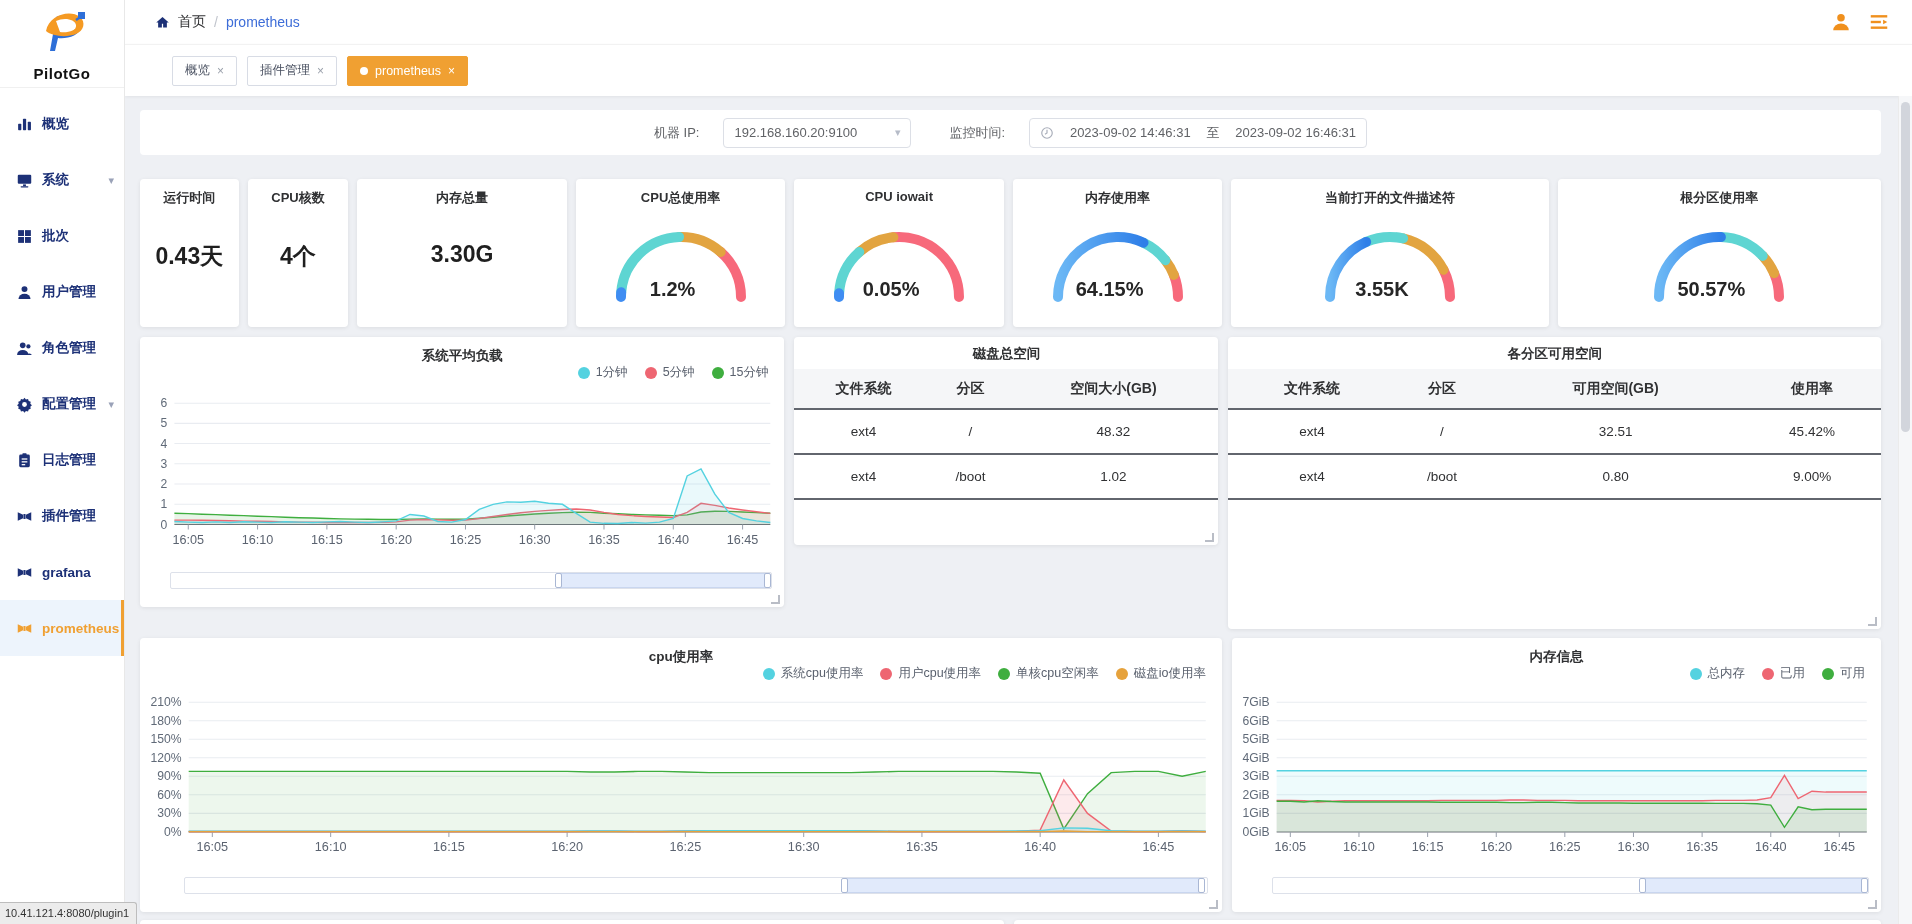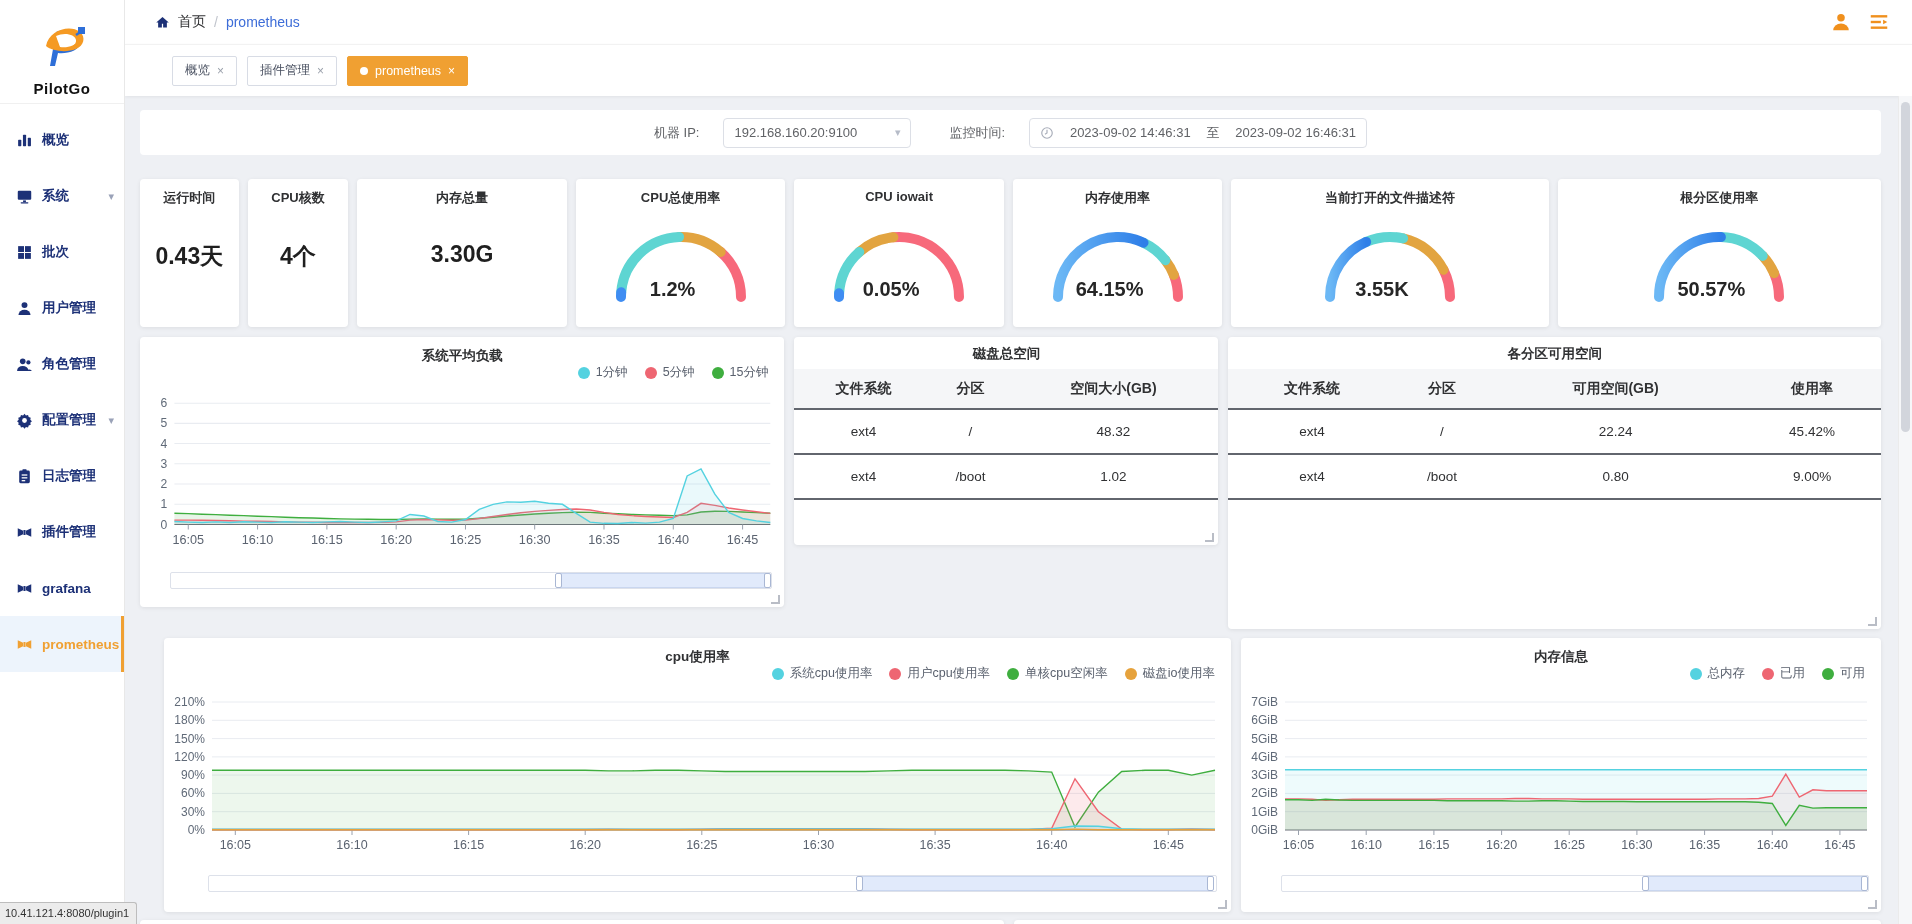--- a/index.html
+++ b/index.html
@@ -1,21 +1,21 @@
 <!DOCTYPE html>
 <html><head>
 <meta charset="utf-8">
 <style>
   html,body{margin:0;padding:0;width:1912px;height:924px;overflow:hidden;
     font-family:"Liberation Sans","DejaVu Sans",sans-serif;background:#eef0f4;color:#303133;}
   *{box-sizing:border-box;}
   
   .sidebar{position:fixed;left:0;top:0;width:125px;height:924px;background:#fff;
     border-right:1px solid #e8e8e8;z-index:5;}
-  .logo-block{height:104px;text-align:center;padding-top:22px;border-bottom:1px solid #f0f0f0;}
+  .logo-block{height:88px;text-align:center;padding-top:7px;border-bottom:1px solid #f0f0f0;}
   .logo-name{font-weight:bold;font-size:15px;color:#111;margin-top:2px;letter-spacing:.5px;}
   .menu{padding-top:8px;}
   .menu-item{height:56px;display:flex;align-items:center;padding:0 0 0 16px;
     color:#1d3177;font-size:13.5px;font-weight:bold;cursor:pointer;position:relative;}
   .menu-item svg{width:17px;height:17px;margin-right:9px;flex:0 0 17px;}
   .menu-item .chev{position:absolute;right:10px;color:#9aa2b8;font-size:11px;font-weight:normal;}
   .menu-item.active{background:#edf4fc;color:#f0a032;border-right:3px solid #f0a032;}
   
   .topbar{position:fixed;left:125px;top:0;right:0;height:44px;background:#fff;display:flex;
     align-items:center;padding:0 22px 0 30px;z-index:4;}
@@ -449,37 +449,37 @@
               <th>文件系统</th>
               <th>分区</th>
               <th>可用空间(GB)</th>
               <th>使用率</th>
             </tr>
           </thead>
           <tbody>
             <tr>
               <td>ext4</td>
               <td>/</td>
-              <td>22.24</td>
+              <td>32.51</td>
               <td>45.42%</td>
             </tr>
             <tr>
               <td>ext4</td>
               <td>/boot</td>
               <td>0.80</td>
               <td>9.00%</td>
             </tr>
           </tbody>
         </table>
         <div class="corner"></div>
       </div>
   </div>
 
   <div class="row" style="margin-top:9px">
-    <div class="card chart-card" id="chart1" style="flex:1067 0 1067px;height:274px;margin-left:24px;">
+    <div class="card chart-card" id="chart1" style="flex:1067 0 1067px;height:274px;">
         <div class="c-title">cpu使用率</div>
         <div class="legend">
           <span class="li">
       <span class="dotc" style="background:#54d2e0"></span>
       <span>系统cpu使用率</span>
           </span>
           <span class="li">
       <span class="dotc" style="background:#ee6672"></span>
       <span>用户cpu使用率</span>
           </span>

